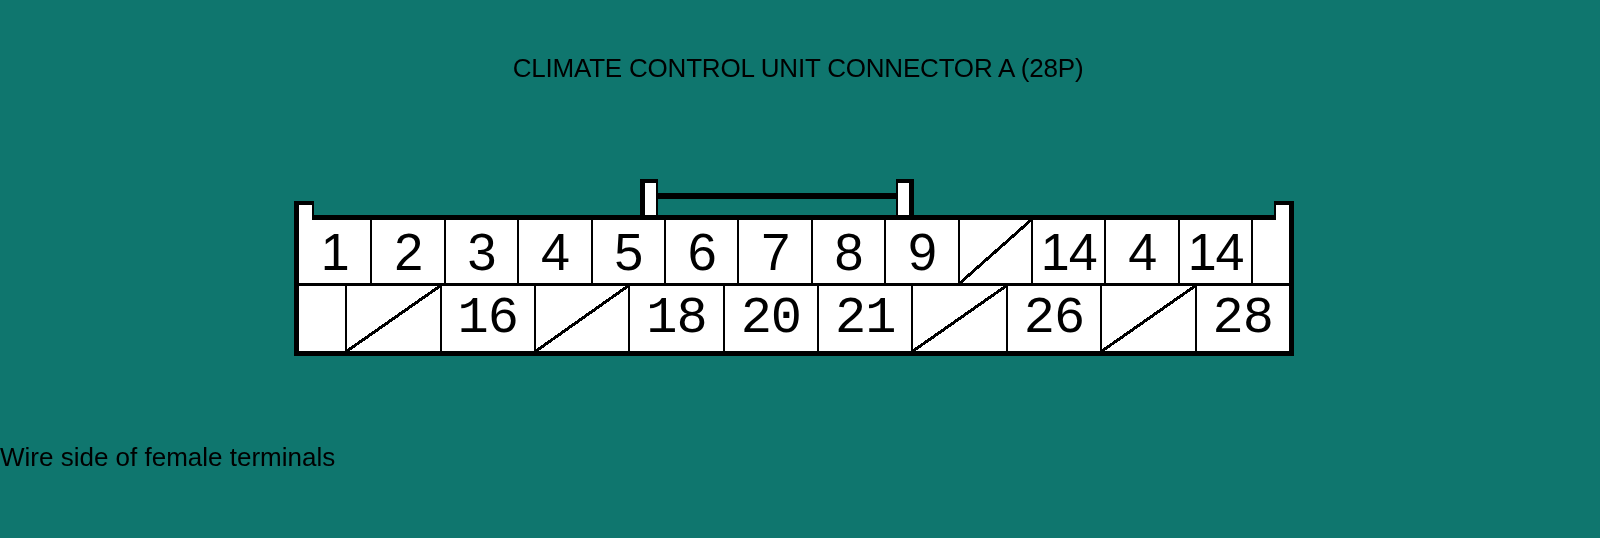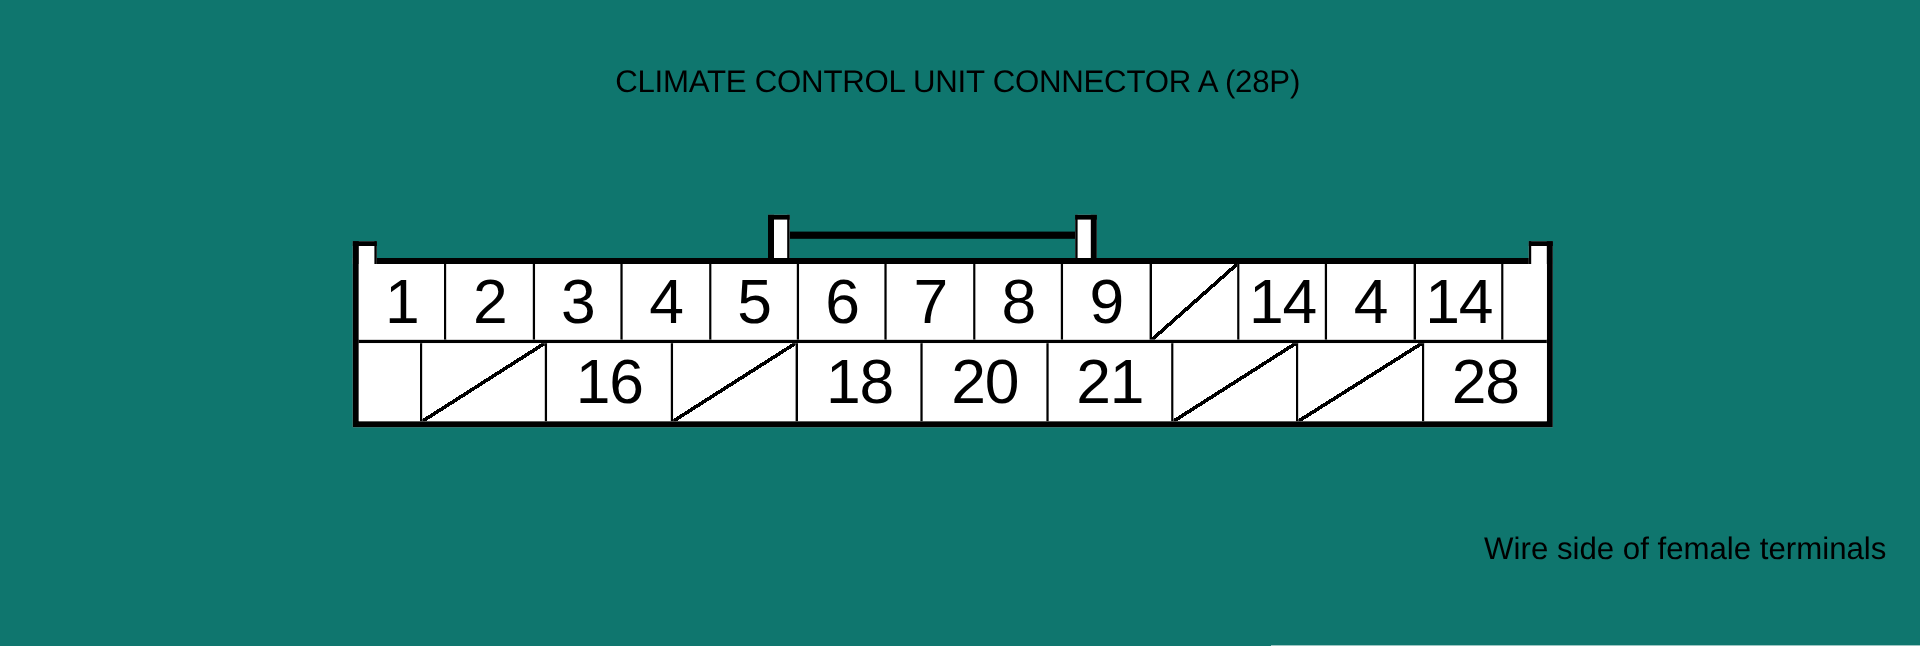--- a/index.html
+++ b/index.html
@@ -24,21 +24,21 @@
     text-align: center;
     font-size: 26px;
     letter-spacing: -0.2px;
     white-space: nowrap;
   }
   .caption {
     position: absolute;
     top: 442px;
     left: 0;
     width: 1572px;
-    text-align: right;
+    text-align: left;
     font-size: 26px;
     white-space: nowrap;
   }
   .connector {
     position: absolute;
     left: 0;
     top: 0;
     width: 1600px;
     height: 538px;
   }
@@ -57,20 +57,21 @@
     display: flex;
     width: 100%;
     box-sizing: border-box;
   }
   .row-top {
     height: 66px;
     border-bottom: 3px solid #000;
   }
   .row-bottom {
     height: 65px;
+    font-family: Liberation Mono, monospace;
   }
   .cell {
     flex: 2 0 0;
     border-right: 2px solid #000;
     box-sizing: border-box;
     display: flex;
     align-items: center;
     justify-content: center;
     font-size: 52px;
     line-height: 1;
@@ -224,20 +225,23 @@
           <div class="cell">
             <span>20</span>
           </div>
           <div class="cell">
             <span>21</span>
           </div>
           <div class="cell">
             <span class="slash"></span>
           </div>
           <div class="cell">
+            <span>26</span>
+          </div>
+          <div class="cell">
             <span class="slash"></span>
           </div>
           <div class="cell">
             <span>28</span>
           </div>
         </div>
     </div>
   </div>
 
   <div class="caption">Wire side of female terminals</div>

